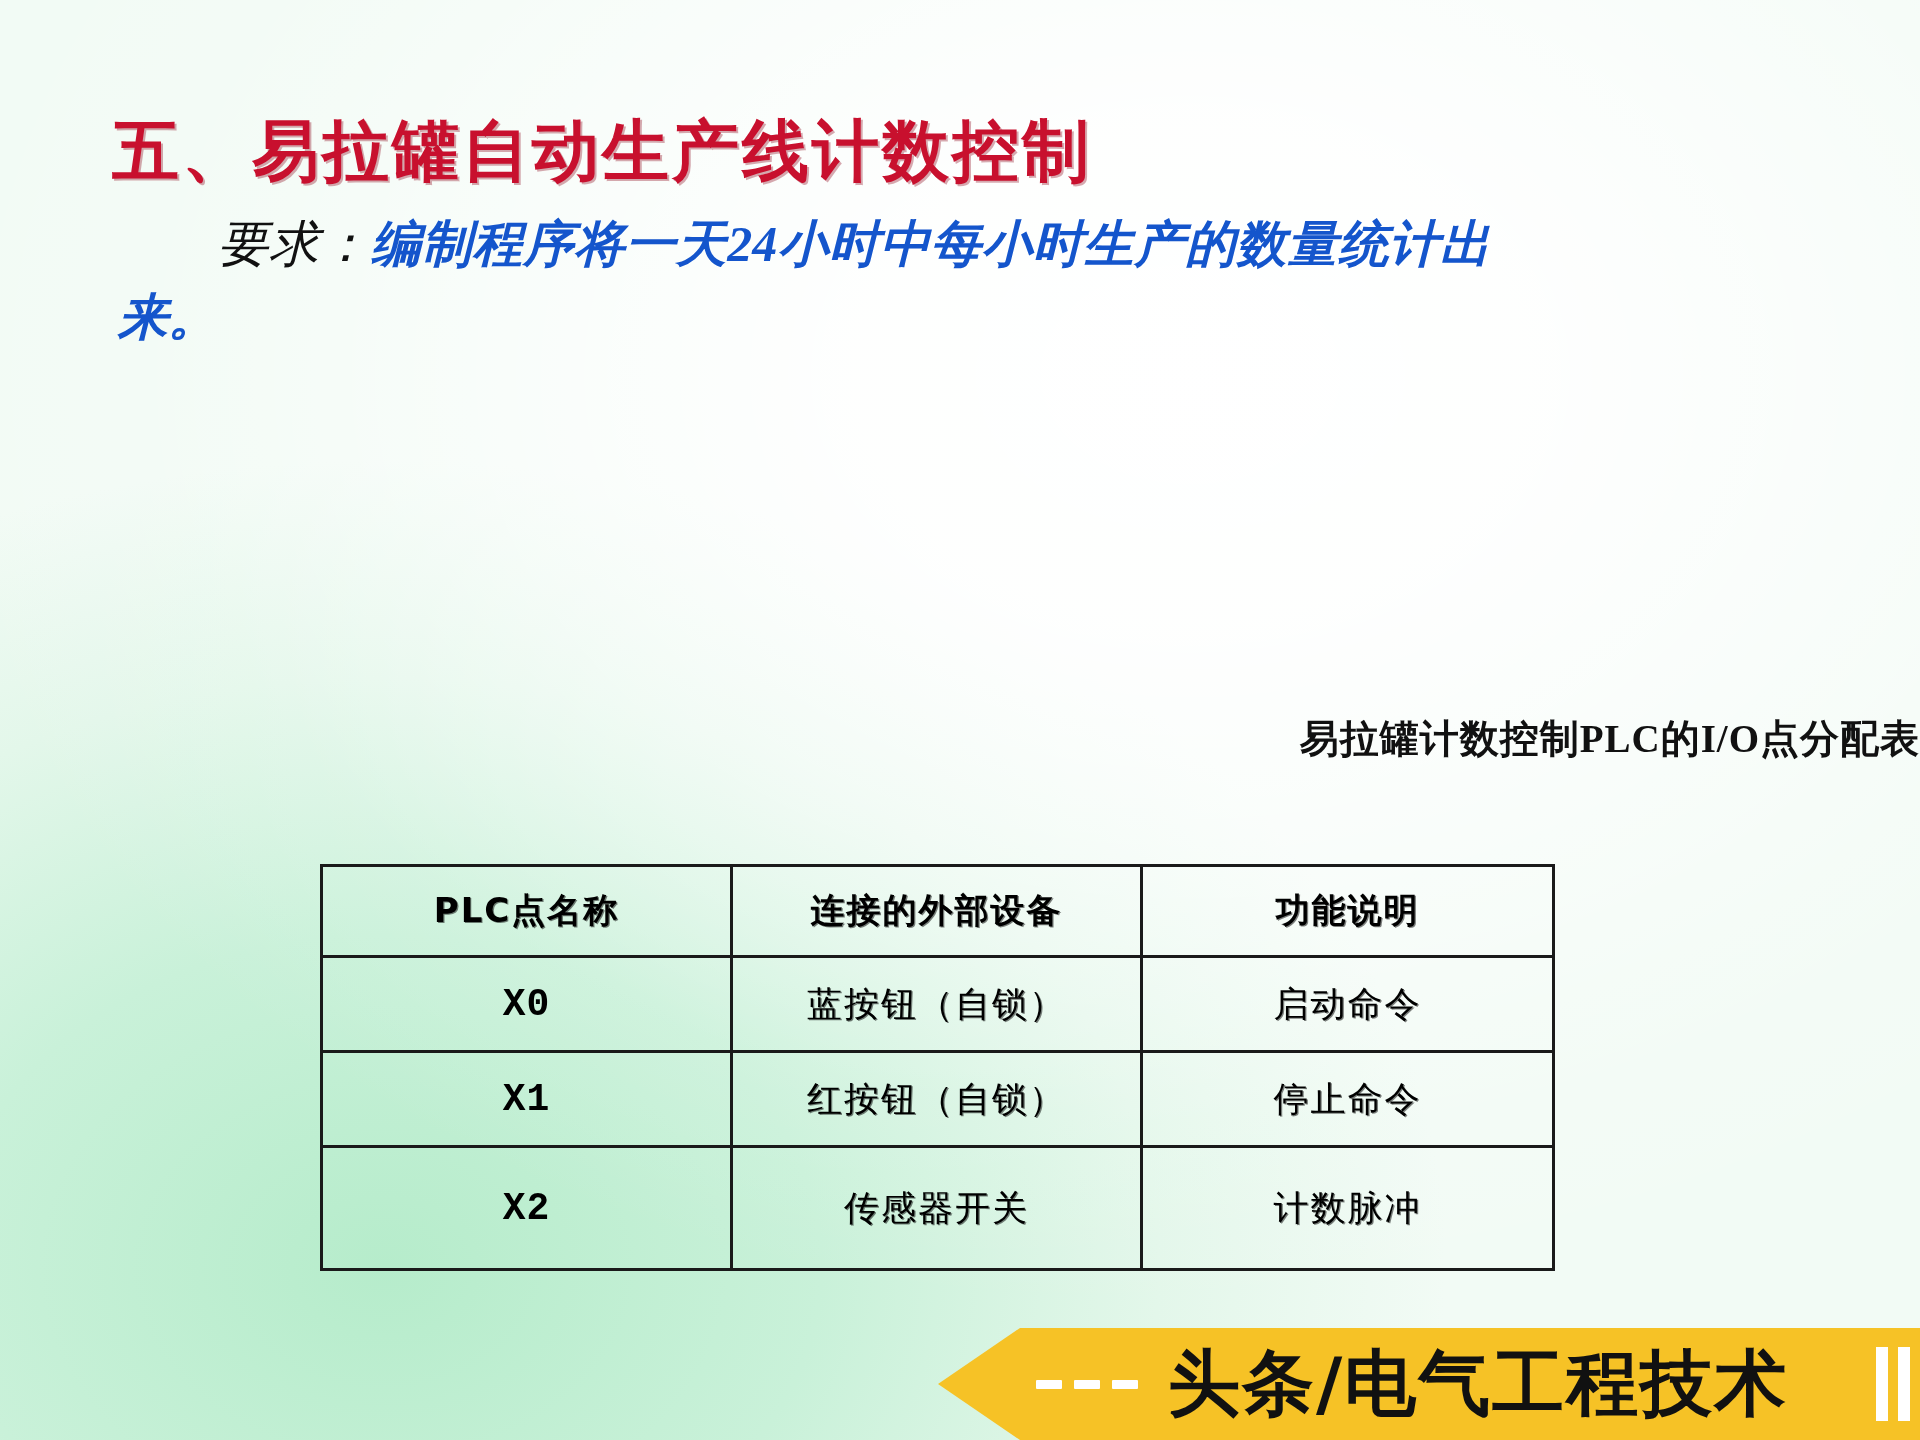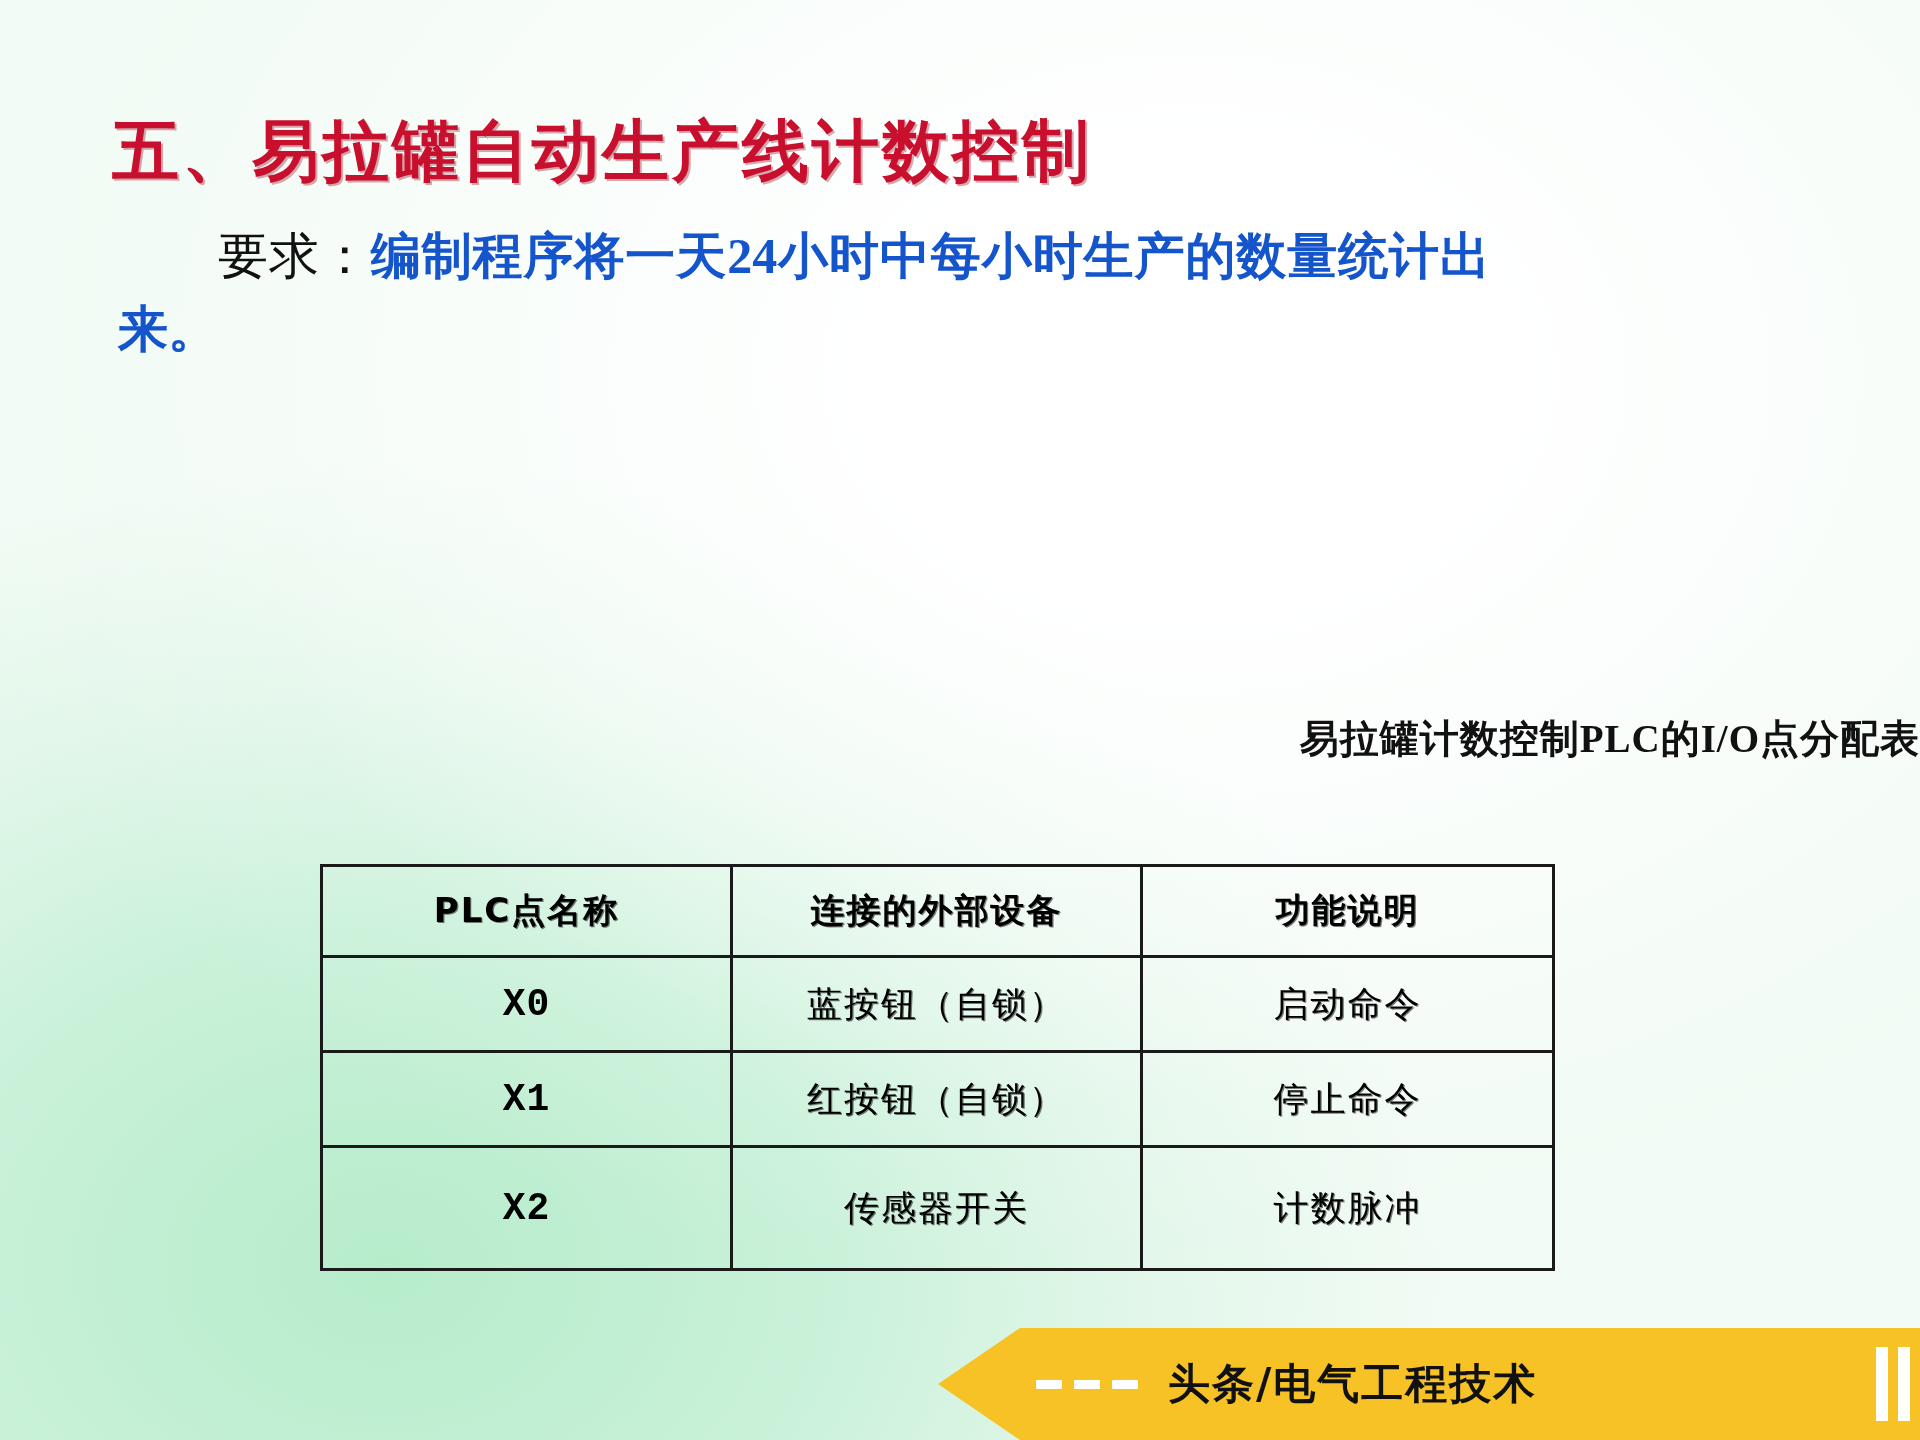--- a/index.html
+++ b/index.html
@@ -62,21 +62,22 @@
   .emph-orange {
     color: #ee7722;
     font-weight: bold;
   }
   .emph-blue {
     color: #1455cc;
     font-weight: bold;
   }
   .para.p2 {
     text-indent: 100px;
-    margin-top: 22px;
+    margin-top: 10px;
+    font-style: italic;
   }
 
   
   #table-caption {
     position: absolute;
     top: 712px;
     left: 0;
     width: 1920px;
     text-align: right;
     font-size: 39px;
@@ -163,21 +164,21 @@
   .dash {
     width: 26px;
     height: 9px;
     background: #ffffff;
     margin-right: 12px;
     border-radius: 1px;
   }
   #banner-text {
     font-family: "DejaVu Sans", "Liberation Sans", sans-serif;
     font-weight: bold;
-    font-size: 42px;
+    font-size: 72px;
     color: #111111;
     letter-spacing: 2px;
     white-space: nowrap;
   }
   #banner-tail {
     margin-left: auto;
     display: flex;
     align-items: center;
     padding-right: 10px;
   }

